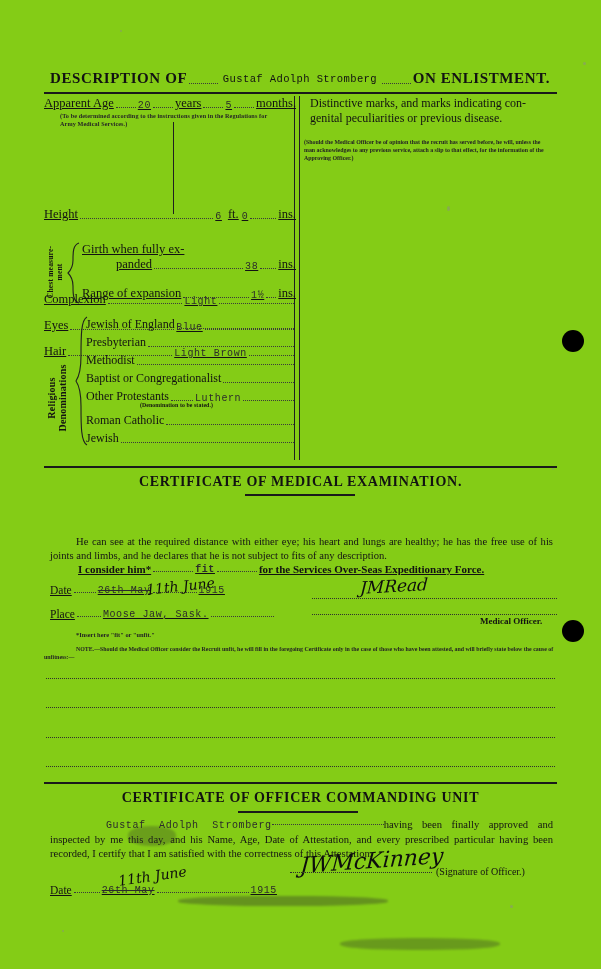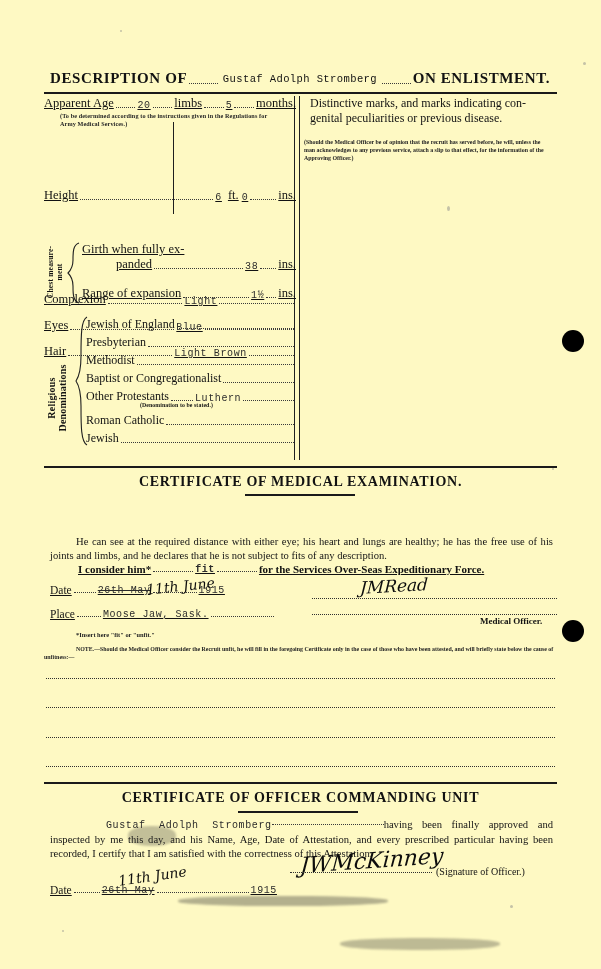--- a/index.html
+++ b/index.html
@@ -14,21 +14,21 @@
     overflow: hidden;
     font-family: "Liberation Serif", "DejaVu Serif", serif;
     color: #121212;
     -webkit-font-smoothing: none;
   }
 
   
   #page {
     position: absolute;
     inset: 0;
-    background: #fef9c3;
+    background: #84cc16;
   }
   .speck {
     position: absolute;
     background: #8c8c8c;
     border-radius: 50%;
     opacity: .5;
   }
   .punch {
     position: absolute;
     width: 22px;
@@ -255,29 +255,29 @@
 
     <div class="left-col">
 
       <div class="vsingle" style="left:129px; top:26px; height:92px;"></div>
 
       <div class="frow" style="top:0px; width:252px;">
         <span>Apparent Age</span>
         <span class="dots"></span>
         <span class="typed">20</span>
         <span class="dots"></span>
-        <span>limbs</span>
+        <span>years</span>
         <span class="dots"></span>
         <span class="typed">5</span>
         <span class="dots"></span>
         <span>months.</span>
       </div>
       <div class="tiny" style="position:absolute; left:16px; top:16px; width:222px;">(To be determined according to the instructions given in the Regulations for Army Medical Services.)</div>
 
-      <div class="frow" style="top:92px; width:252px;">
+      <div class="frow" style="top:111px; width:252px;">
         <span>Height</span>
         <span class="dots" style="min-width:72px;"></span>
         <span class="typed">6</span>
         <span style="width:6px"></span>
         <span>ft.</span>
         <span class="typed" style="padding-left:3px;">0</span>
         <span class="dots" style="max-width:26px;"></span>
         <span>ins.</span>
       </div>
 

